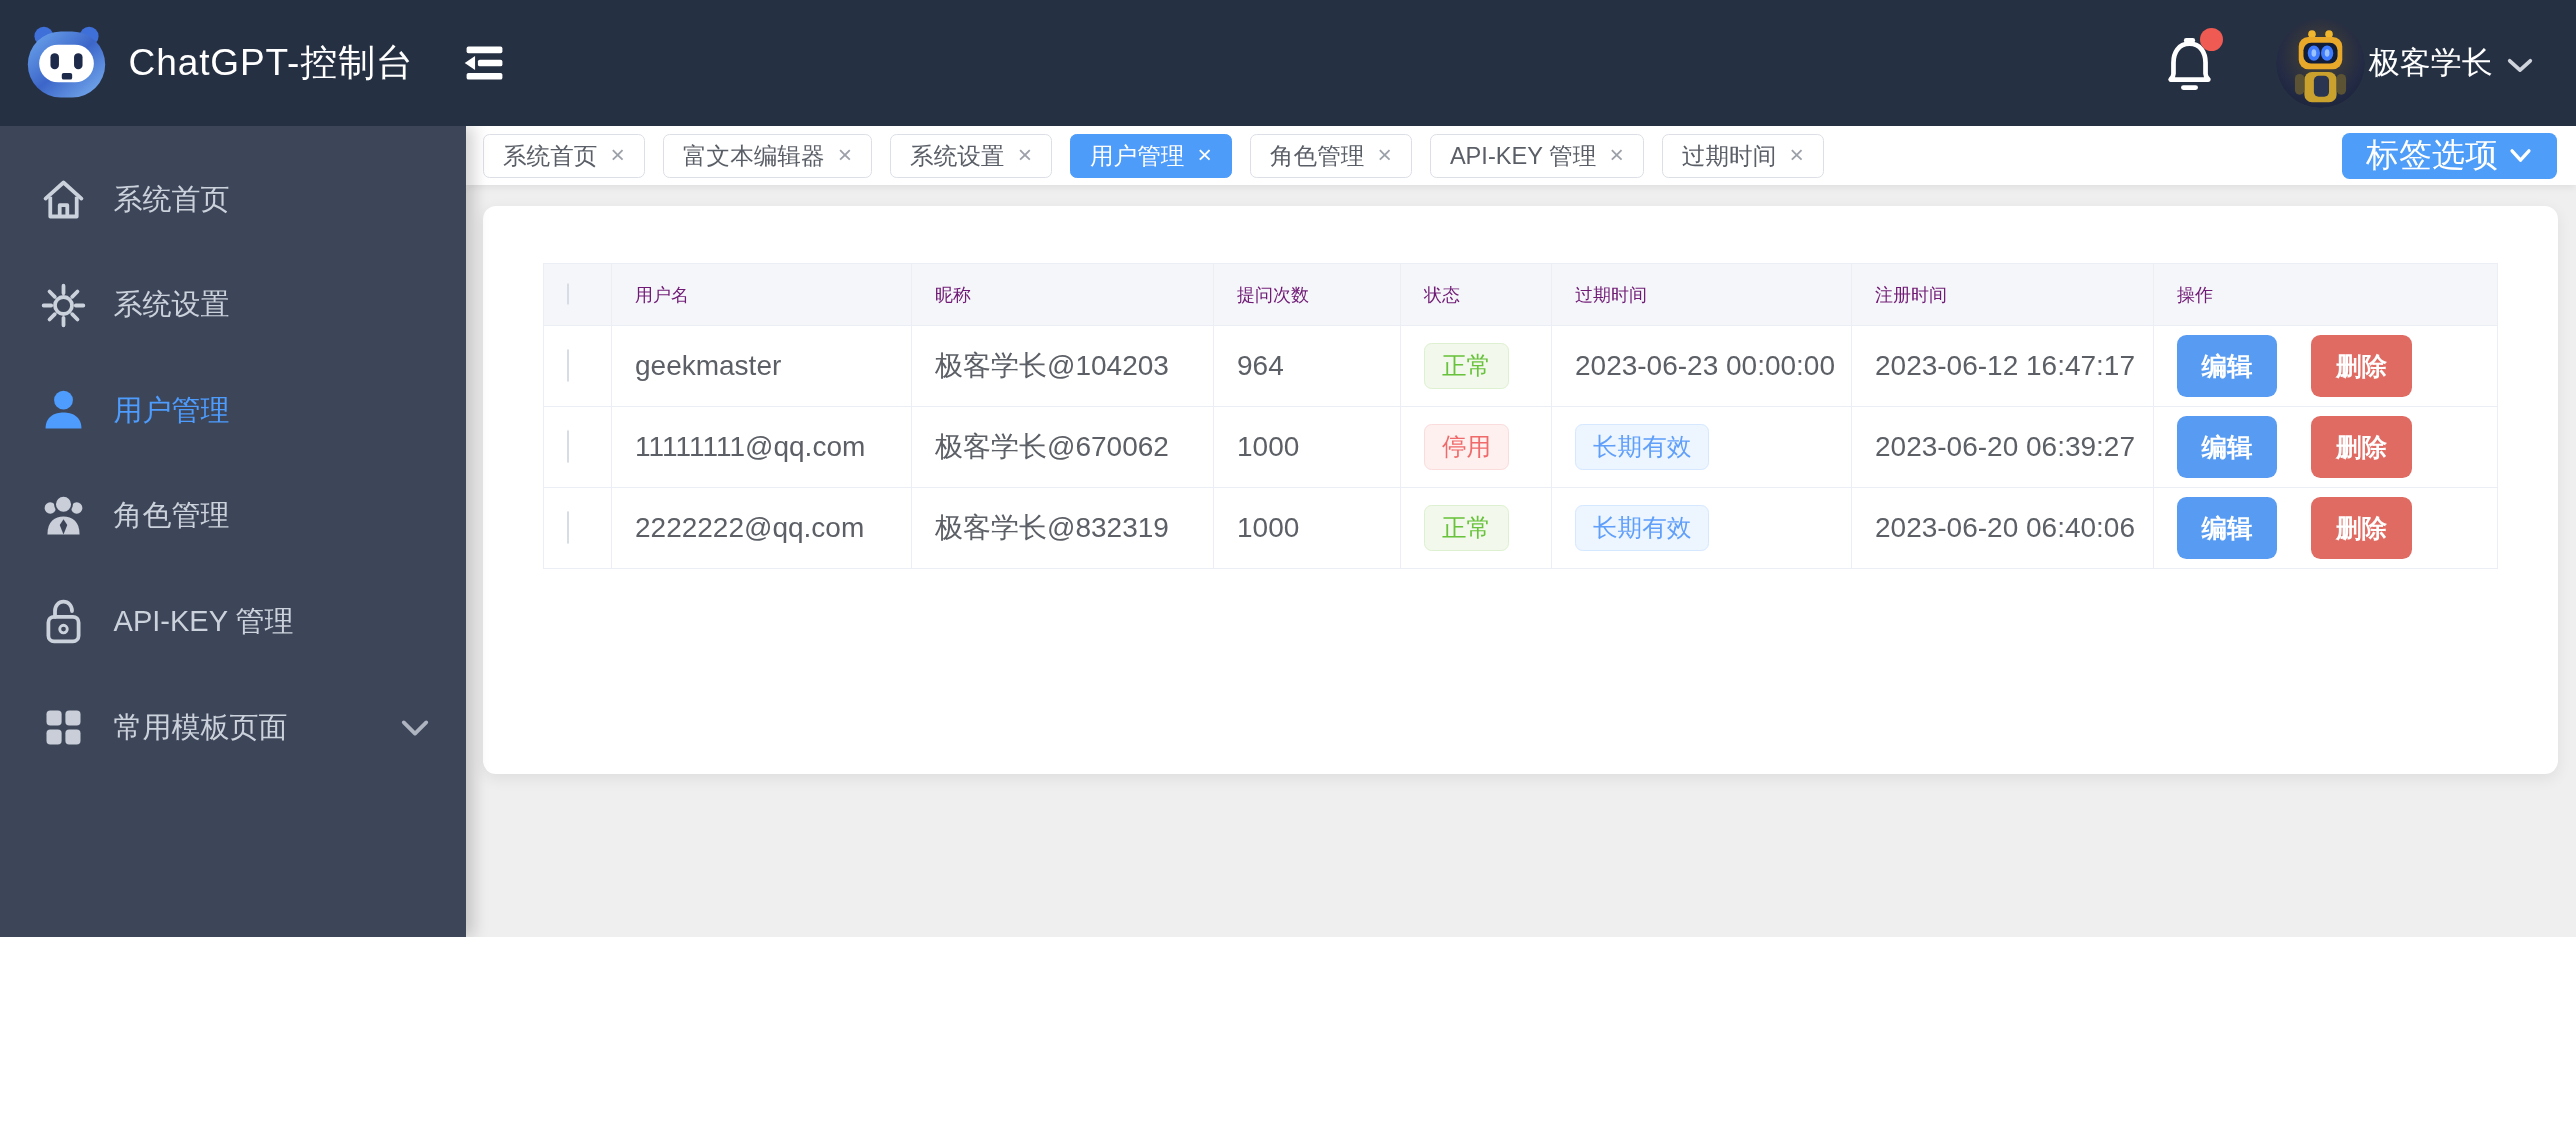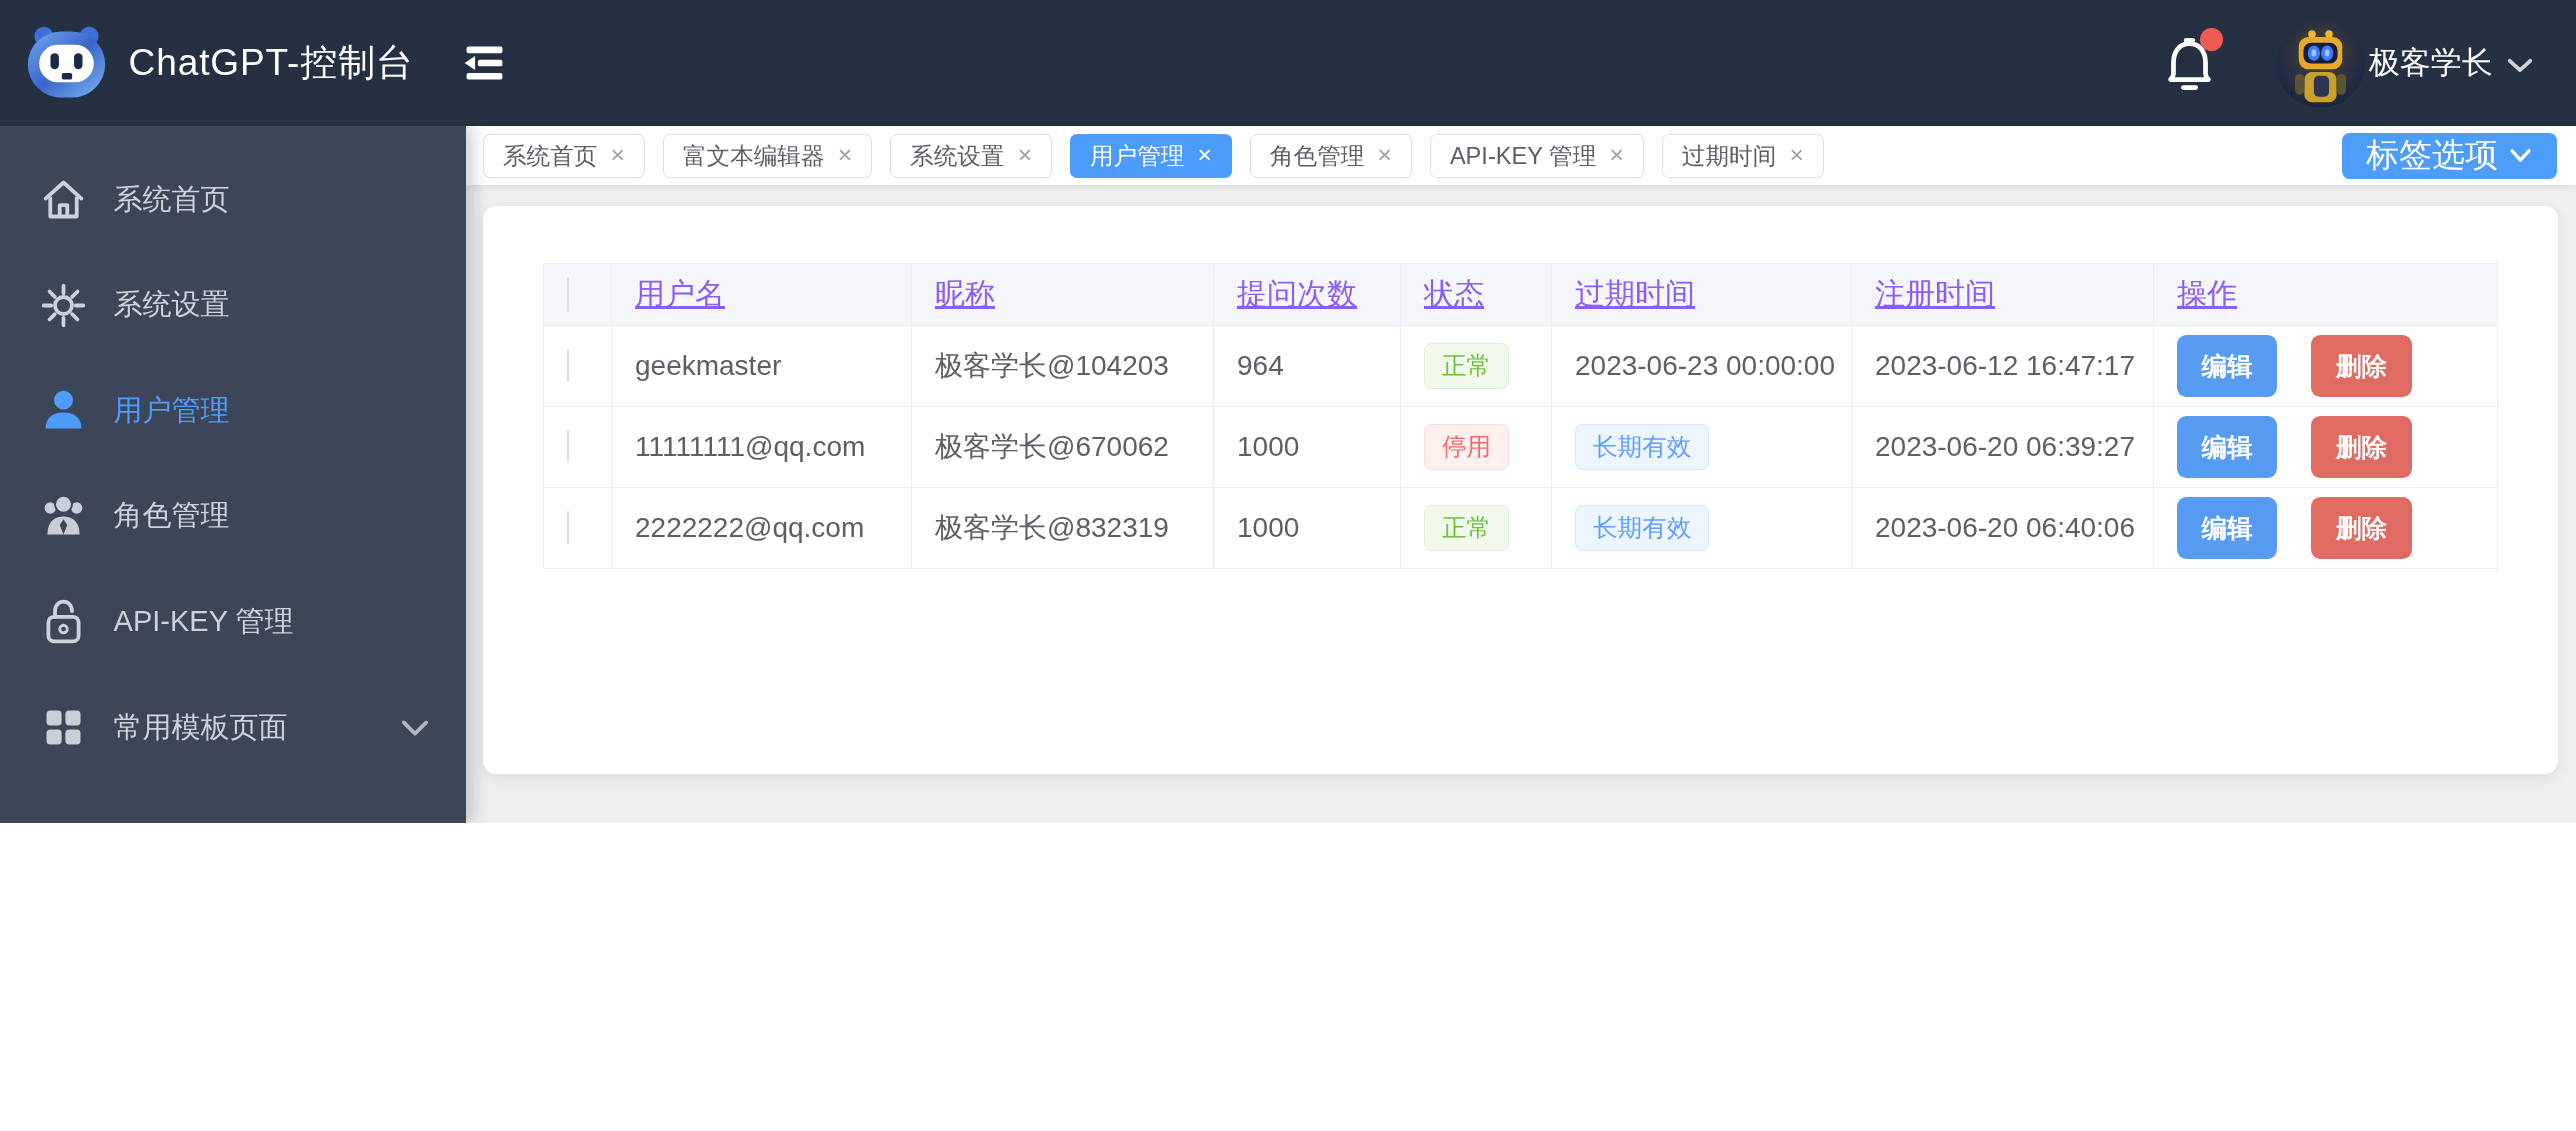--- a/index.html
+++ b/index.html
@@ -1,17 +1,17 @@
 <!DOCTYPE html>
 <html style="font-size:15px"><head>
 <meta charset="utf-8">
 <style>
   * { margin:0; padding:0; box-sizing:border-box; }
   html,body { width:2576px; height:1131px; font-family:"Liberation Sans","DejaVu Sans",sans-serif; }
-  .app { position:relative; width:2576px; height:823px; background:#efefef; overflow:hidden; }
+  .app { position:relative; width:2576px; height:937px; background:#efefef; overflow:hidden; }
 
   
   .topbar { position:absolute; top:0; left:0; right:0; height:126px; background:#263043; display:flex; align-items:center; padding:0 42px 0 24.6px; z-index:30; }
   .logo { width:83px; height:83px; flex:0 0 auto; }
   .app-title { color:#ffffff; font-size:37px; font-weight:500; margin-left:21px; letter-spacing:0.9px; }
   .fold-icon { margin-left:43px; cursor:pointer; }
   .topbar-spacer { flex:1; }
   .bell-wrap { position:relative; margin-right:62px; cursor:pointer; }
   .bell-dot { position:absolute; top:-7.6px; right:-9.4px; width:23px; height:23px; border-radius:50%; background:#ef5a52; }
   .avatar { width:89px; height:89px; border-radius:50%; overflow:hidden; flex:0 0 auto; }
@@ -32,21 +32,21 @@
   .tab.active { background:#4e9cf9; border-color:#4e9cf9; color:#ffffff; }
   .tab.active .tab-x { color:#ffffff; }
   .options-btn { position:absolute; right:19px; top:6.6px; height:46px; padding:0 24.6px; background:#4e9df8; border:none; border-radius:7.6px; color:#ffffff; font-size:33px; display:flex; align-items:center; gap:11.3px; cursor:pointer; font-family:inherit; }
 
   
   .content { position:absolute; left:466px; right:0; top:184px; bottom:0; background:#efefef; }
   .card { position:absolute; left:17px; top:22px; width:2075px; height:568px; background:#ffffff; border-radius:13.2px; box-shadow:0 4.7px 15px rgba(0,0,0,0.07); padding:57px 0 0 60px; }
 
   table.users { border-collapse:collapse; width:1955px; table-layout:fixed; }
   .users th, .users td { border:1.9px solid #eceef5; padding:0 23px; text-align:left; overflow:hidden; white-space:nowrap; }
-  .users th { height:62px; background:#f4f6fa; color:#8b5cf6; font-size:30px; font-weight:500;text-decoration:underline; }
+  .users th { height:62px; background:#f4f6fa; color:#701a75; font-size:18px; font-weight:500; }
   .users td { height:81px; color:#5c6066; font-size:28px; background:#ffffff; }
   .col-check { width:68px; } .col-user { width:300px; } .col-nick { width:302px; }
   .col-count { width:187px; } .col-status { width:151px; } .col-expire { width:300px; }
   .col-reg { width:302px; } .col-ops { width:344px; }
   .cell-center { text-align:center; }
 
   .checkbox { width:28px; height:28px; border:1.9px solid #d8dce4; border-radius:5.7px; background:#ffffff; margin:0 auto; cursor:pointer; }
 
   .badge { display:inline-block; padding:7.6px 17px; border-radius:7.6px; font-size:24.6px; line-height:1.2; }
   .badge-success { color:#69c23c; background:#f2f9ec; border:1.9px solid #ddf0cf; }

